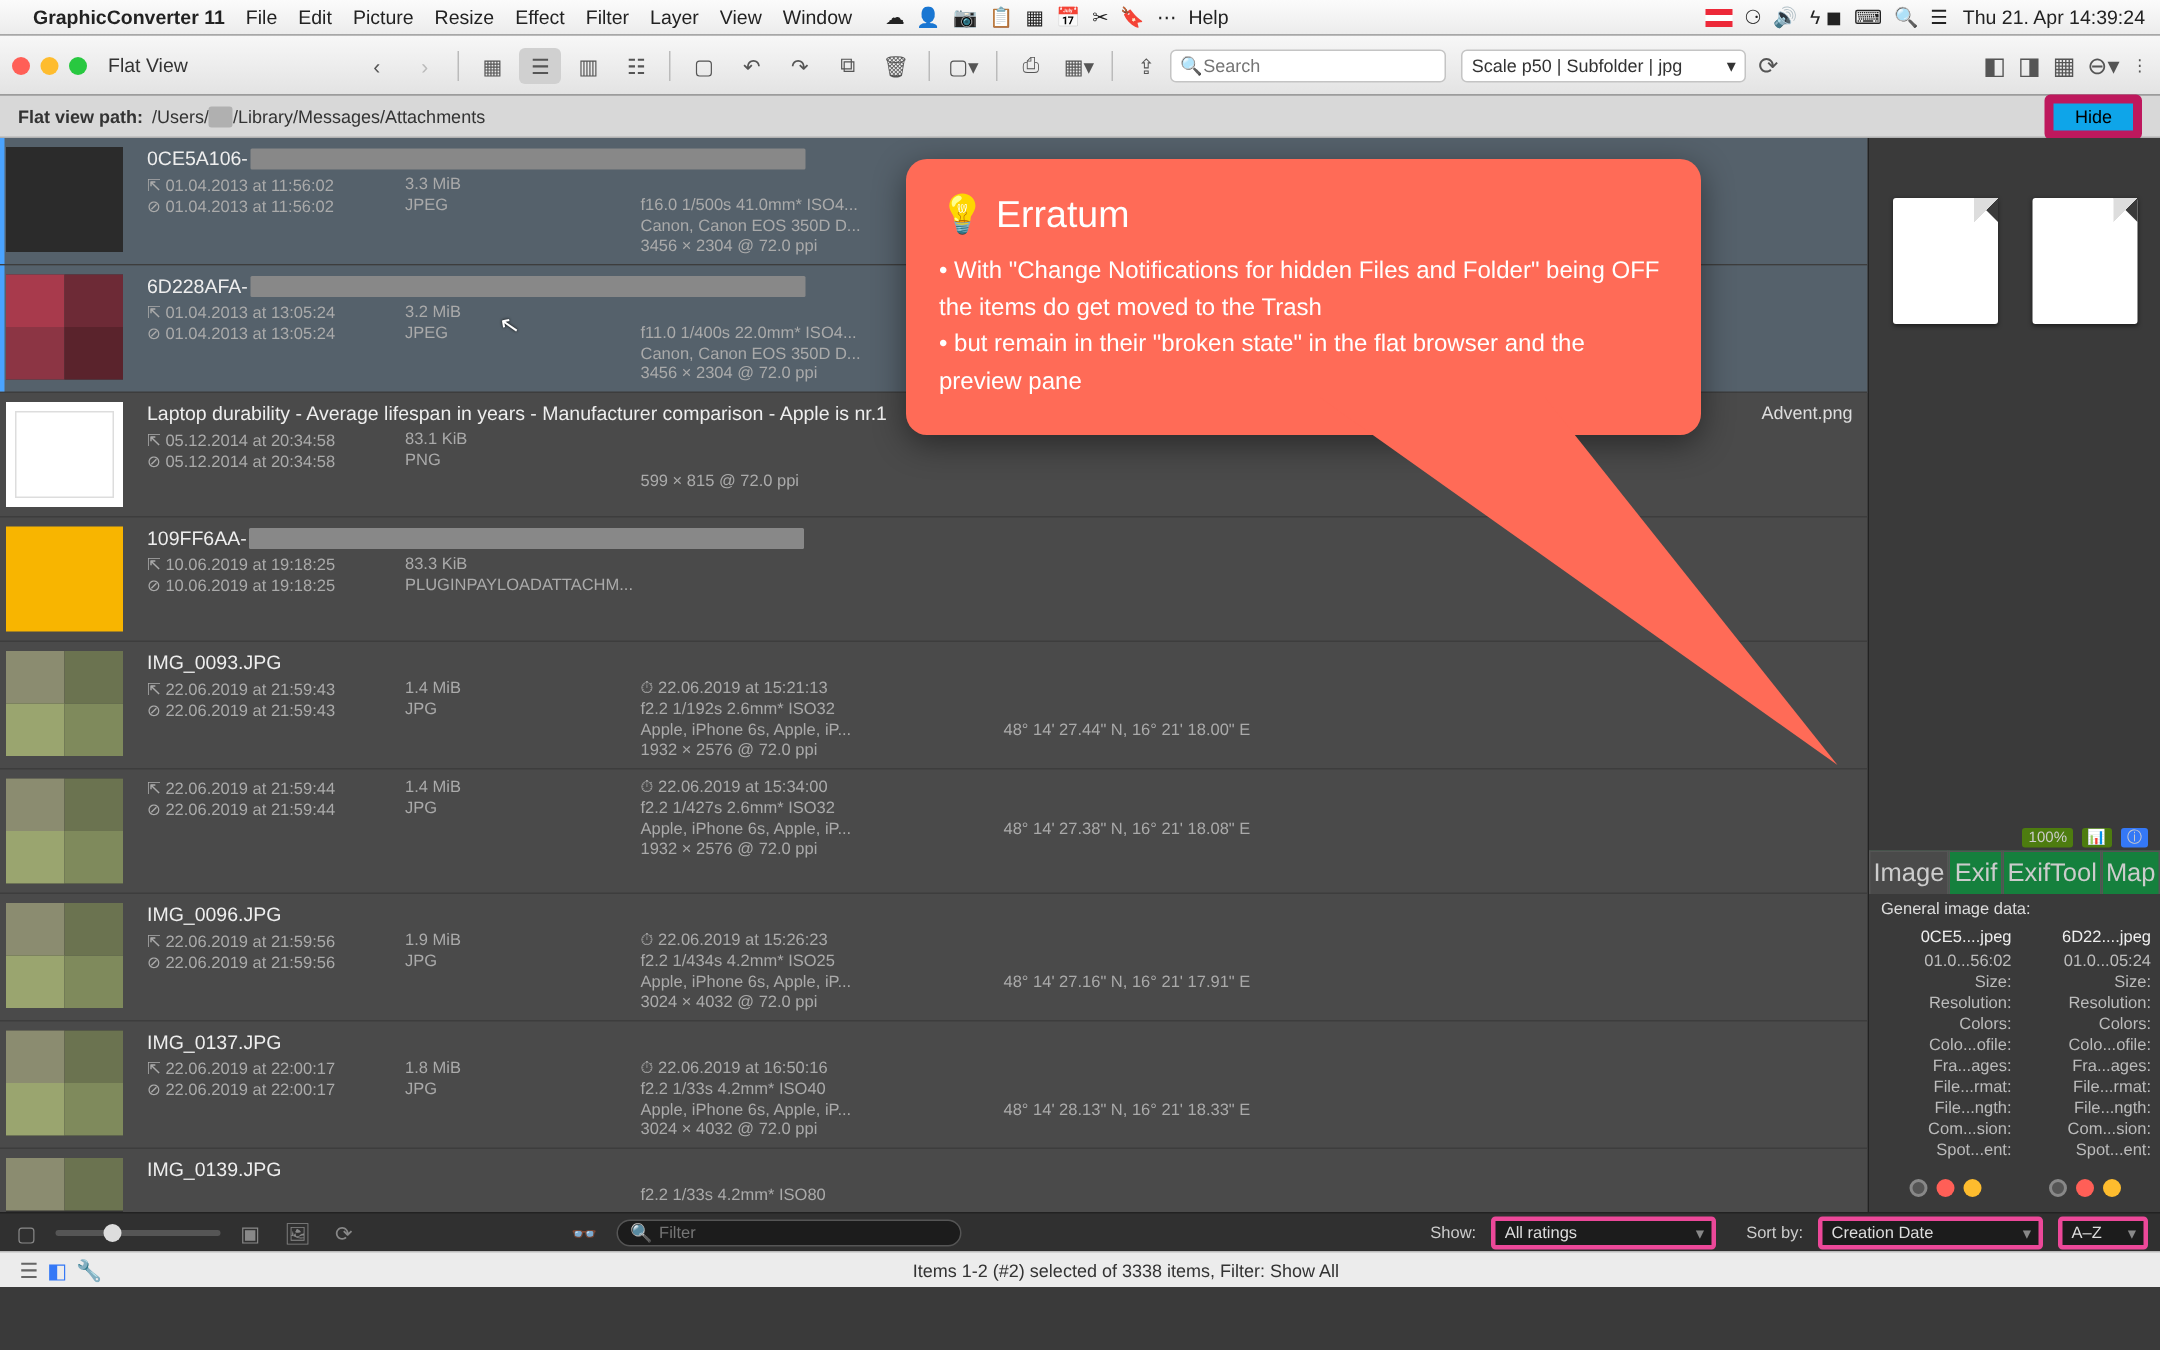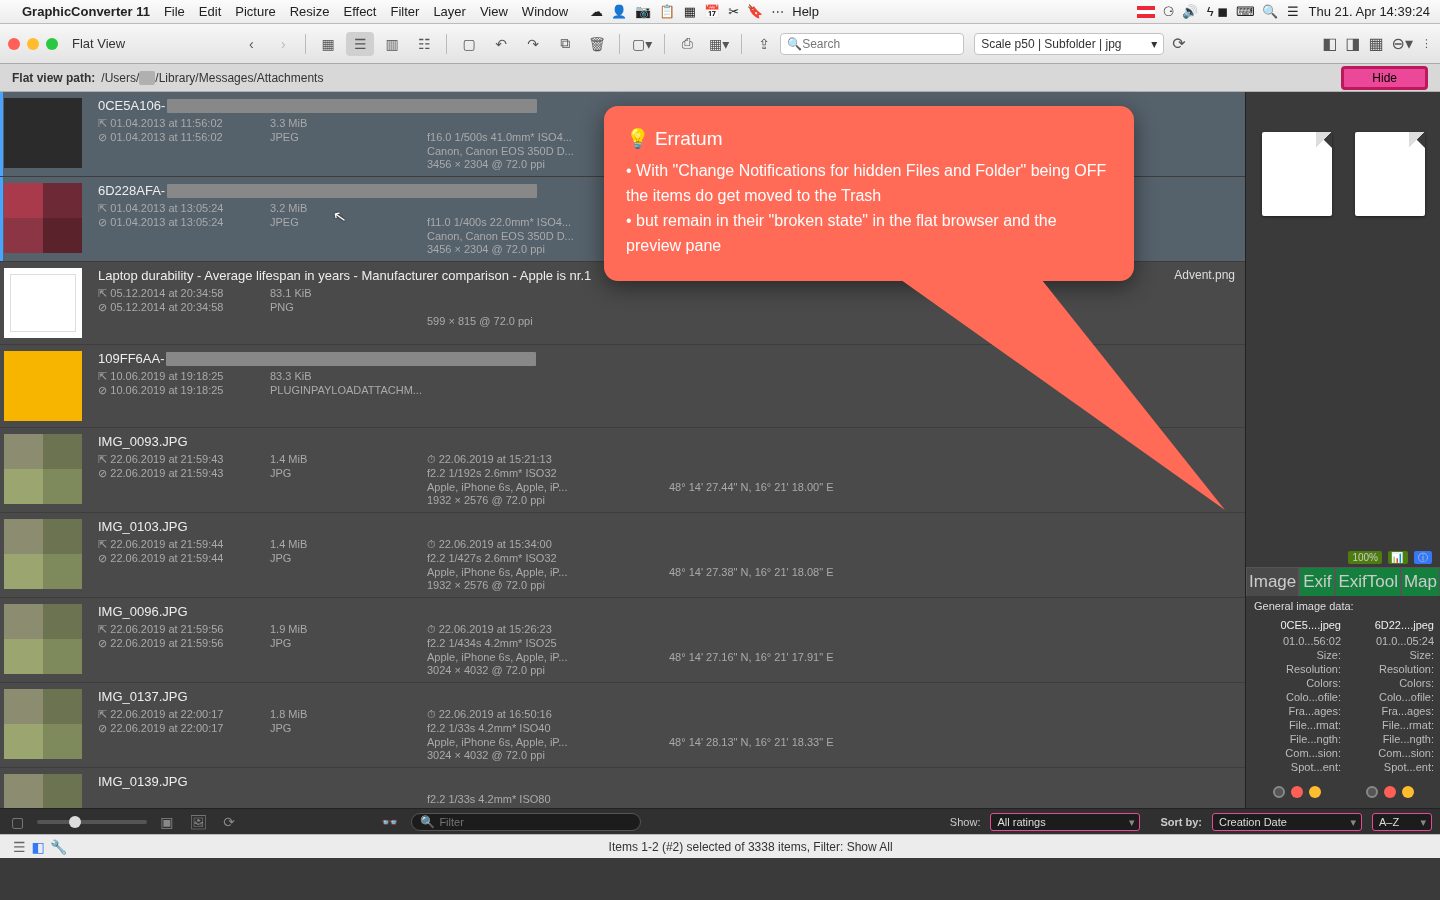--- a/index.html
+++ b/index.html
@@ -25,21 +25,21 @@
 .tsep { width:1px; height:20px; background:#bbb; margin:0 6px; }
 .searchbox { flex:0 0 140px; height:22px; background:#fff; border:1px solid #c4c4c4; border-radius:4px; display:flex; align-items:center; padding:0 6px; color:#999;}
 .searchbox input{ border:none; outline:none; font-size:12px; flex:1; background:transparent;}
 .scalebox { flex:0 0 190px; height:22px; background:#fff; border:1px solid #c4c4c4; border-radius:4px; display:flex; align-items:center; padding:0 6px; color:#333; font-size:12px; margin-left:10px; justify-content:space-between;}
 .rtool { margin-left:8px; color:#555; font-size:16px;}
 
 
 .pathbar { height:28px; background:#d8d8d8; display:flex; align-items:center; padding:0 12px; color:#333; font-size:12px; border-bottom:1px solid #b0b0b0;}
 .pathbar .lbl { font-weight:600; margin-right:6px; }
 .pathbar .redact { display:inline-block; width:16px; height:14px; background:#b0b0b0; vertical-align:middle; border-radius:2px;}
-.hidebtn { margin-left:auto; background:#ec4899; border:3px solid #be185d; border-radius:4px; padding:2px 28px; font-size:12px;}
+.hidebtn { margin-left:auto; background:#0ea5e9; border:6px solid #be185d; border-radius:4px; padding:2px 14px; font-size:12px;}
 
 
 .main { display:flex; height:716px; }
 .listpane { flex:1; background:#4a4a4a; overflow:hidden; position:relative;}
 .preview { width:195px; background:#3a3a3a; display:flex; flex-direction:column; border-left:1px solid #222;}
 
 
 .row { display:flex; padding:6px 10px 6px 4px; border-bottom:1px solid #3d3d3d; position:relative;}
 .row.sel { background:#55616b; }
 .row.sel::before { content:""; position:absolute; left:0; top:0; bottom:0; width:3px; background:#4aa3ff;}
@@ -54,21 +54,21 @@
 .farlabel { position:absolute; right:10px; top:6px; color:#ddd; font-size:12px;}
 
 
 .filterbar { height:26px; background:#303030; display:flex; align-items:center; padding:0 8px; gap:10px; border-top:1px solid #222;}
 .slider { width:110px; height:4px; background:#555; border-radius:2px; position:relative;}
 .slider .knob{position:absolute; left:32px; top:-4px; width:12px; height:12px; background:#ddd; border-radius:50%;}
 .ficon { color:#888; font-size:14px; margin:0 3px;}
 .finput { flex:0 0 230px; height:18px; background:#1c1c1c; border:1px solid #555; border-radius:9px; display:flex; align-items:center; padding:0 8px;}
 .finput input{border:none;background:transparent;outline:none;color:#ccc;font-size:11px;flex:1;}
 .dlbl { color:#ccc; font-size:11px; margin-left:auto;}
-.dsel { background:#1c1c1c; border:1px solid #ec4899; color:#ddd; font-size:11px; padding:2px 18px 2px 6px; border-radius:3px; position:relative; min-width:150px;}
+.dsel { background:#1c1c1c; border:3px solid #ec4899; color:#ddd; font-size:11px; padding:2px 18px 2px 6px; border-radius:3px; position:relative; min-width:150px;}
 .dsel.small{min-width:60px;}
 .dsel::after{content:"▾"; position:absolute; right:5px; top:2px; color:#888;}
 
 
 .statusbar { height:24px; background:#ececec; display:flex; align-items:center; padding:0 10px; border-top:1px solid #bbb; color:#333; font-size:12px;}
 .statusbar .center{flex:1; text-align:center;}
 
 
 .pvthumbs { display:flex; justify-content:space-around; padding:40px 8px 10px; gap:8px;}
 .pvthumb { width:70px; height:84px; background:#fff; border-radius:2px; position:relative; box-shadow:0 1px 3px rgba(0,0,0,.5);}
@@ -84,21 +84,21 @@
 .infocol { flex:1; text-align:right; color:#bbb;}
 .infocol .fn{ color:#eee; text-align:right; margin-bottom:2px;}
 .infocol div{ padding:1px 0;}
 .dotrow { display:flex; justify-content:space-around; padding:10px 4px;}
 .dotgrp { display:flex; gap:6px;}
 .dot { width:12px;height:12px;border-radius:50%;}
 .d-x{background:#555;border:2px solid #888;} .d-r{background:#ff5f57;} .d-y{background:#febc2e;}
 
 
 .callout { position:absolute; left:604px; top:106px; width:530px; background:#ff6b57; color:#fff; border-radius:14px; padding:18px 22px 22px; font-size:16px; line-height:1.55; box-shadow:0 6px 22px rgba(0,0,0,.45);}
-.callout .t{ font-size:19px; font-weight:500; margin-bottom:6px;}
+.callout .t{ font-size:25px; font-weight:500; margin-bottom:6px;}
 .tail-svg { position:absolute; left:880px; top:265px; pointer-events:none;}
 
 
 .cursor { position:absolute; left:333px; top:207px; font-size:16px; color:#fff; text-shadow:0 0 2px #000; transform:rotate(-10deg); pointer-events:none;}
 
 
 .thumb.white { background:#fff; position:relative;}
 .thumb.white::after{content:"";position:absolute;inset:6px;border:1px solid #ddd;}
 .thumb.yellow{ background:#f8b500;}
 .thumb.dark{ background:#2b2b2b;}
@@ -330,21 +330,20 @@
           </div>
         </div>
         <div class="row">
           <div class="thumb ">
             <div class="th-a"></div>
             <div class="th-b"></div>
             <div class="th-c"></div>
             <div class="th-d"></div>
           </div>
           <div class="rcol">
-            <div class="fname">IMG_0103.JPG</div>
             <div class="meta">
               <span class="c1">⇱ 22.06.2019 at 21:59:44</span>
               <span class="c2">1.4 MiB</span>
               <span class="c3">⏱ 22.06.2019 at 15:34:00</span>
             </div>
             <div class="meta">
               <span class="c1">⊘ 22.06.2019 at 21:59:44</span>
               <span class="c2">JPG</span>
               <span class="c3">f2.2 1/427s 2.6mm* ISO32</span>
             </div>
@@ -512,21 +511,21 @@
   <span class="ficon">🖼</span>
   <span class="ficon">⟳</span>
   <div style="width:120px"></div>
   <span class="ficon" style="color:#333;">👓</span>
   <div class="finput">
     <span style="color:#777;margin-right:4px;">🔍</span>
     <input placeholder="Filter" style="">
   </div>
   <span class="dlbl">Show:</span>
   <div class="dsel">All ratings</div>
-  <span class="dlbl" style="margin-left:10px;font-weight:bold;">Sort by:</span>
+  <span class="dlbl" style="margin-left:10px;">Sort by:</span>
   <div class="dsel">Creation Date</div>
   <div class="dsel small">A–Z</div>
 </div>
 
 <div class="statusbar">
   <span class="ficon" style="color:#666;">☰</span>
   <span class="ficon" style="color:#3478f6;">◧</span>
   <span class="ficon" style="color:#666;">🔧</span>
   <div class="center">Items 1-2 (#2) selected of 3338 items, Filter: Show All</div>
 </div>

